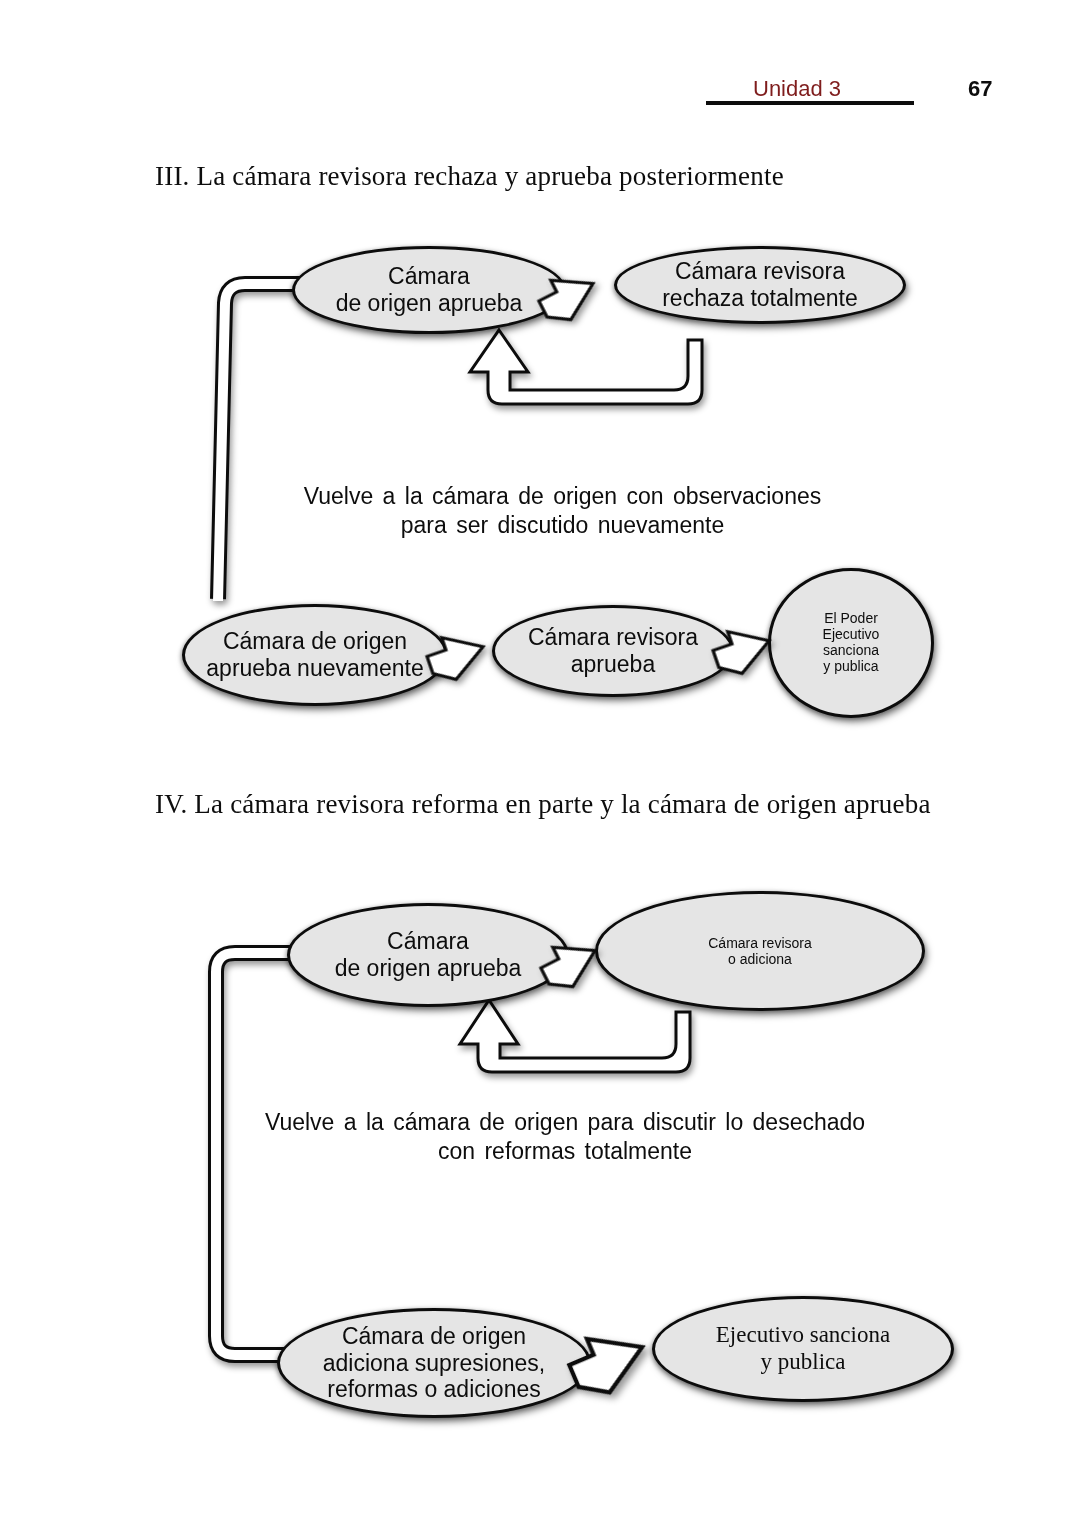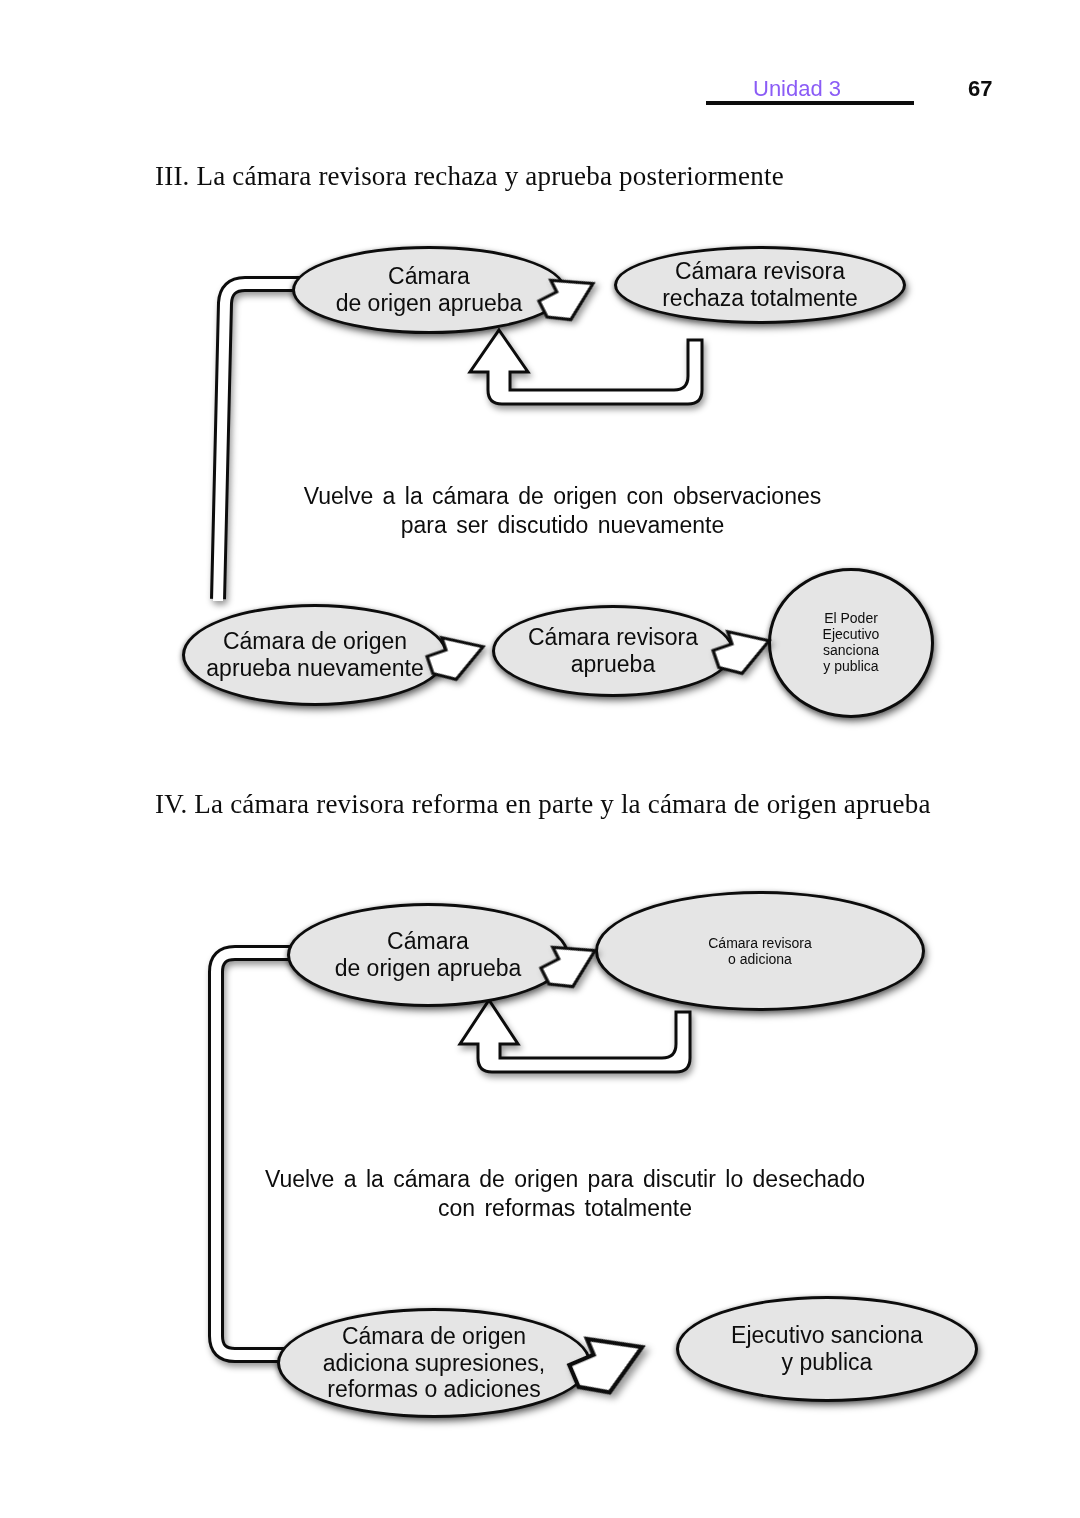--- a/index.html
+++ b/index.html
@@ -4,21 +4,21 @@
 <style>
   html,body { margin:0; padding:0; background:#e8e8e8; }
   .page {
     position:relative; width:1080px; height:1518px; margin:0 auto;
     background:#ffffff; overflow:hidden;
     font-family:"Liberation Sans", sans-serif; color:#0d0d0d;
   }
   .abs { position:absolute; }
 
   
-  .running-title { font-size:22px; color:#8b5cf6; }
+  .running-title { font-size:22px; color:#7f1d1d; }
   .header-rule { background:#0d0d0d; height:3.5px; }
   .page-number { font-size:22px; font-weight:bold; }
 
   
   .sec-title {
     font-family:"Liberation Serif", serif; font-weight:normal;
     font-size:27px; margin:0; white-space:nowrap; letter-spacing:0.2px;
   }
 
   
@@ -114,26 +114,26 @@
   </div>
   <div class="node small-text" style="left:595px; top:891px; width:324px; height:114px;">
     <div>Cámara revisora</div>
     <div>o adiciona</div>
   </div>
   <div class="node" style="left:277px; top:1308px; width:308px; height:104px;">
     <div>Cámara de origen</div>
     <div>adiciona supresiones,</div>
     <div>reformas o adiciones</div>
   </div>
-  <div class="node" style="left:676px; top:1296px; width:296px; height:100px;">
+  <div class="node" style="left:652px; top:1296px; width:296px; height:100px;font-family:Liberation Serif, serif;">
     <div>Ejecutivo sanciona</div>
     <div>y publica</div>
   </div>
 
-  <div class="note" style="left:220px; top:1165px; width:690px;">
+  <div class="note" style="left:220px; top:1108px; width:690px;">
     <div>Vuelve a la cámara de origen para discutir lo desechado</div>
     <div>con reformas totalmente</div>
   </div>
 
   <svg class="layer arrows" viewBox="0 0 1080 1518">
     <path class="block-arrow shadowed" transform="translate(543,309) rotate(-27)" d="M 0 -9 L 20 -9 L 20 -22 L 56 0 L 20 22 L 0 9 Z"></path>
     <path class="block-arrow shadowed" transform="translate(430,665) rotate(-19)" d="M 0 -9 L 20 -9 L 20 -22 L 56 0 L 20 22 L 0 9 Z"></path>
     <path class="block-arrow shadowed" transform="translate(716,659) rotate(-19)" d="M 0 -9 L 20 -9 L 20 -22 L 56 0 L 20 22 L 0 9 Z"></path>
     <path class="block-arrow shadowed" transform="translate(545,976) rotate(-27)" d="M 0 -9 L 20 -9 L 20 -22 L 56 0 L 20 22 L 0 9 Z"></path>
     <path class="block-arrow shadowed" transform="translate(574,1376) rotate(-23) scale(1.32)" stroke-width="2.5" d="M 0 -9 L 20 -9 L 20 -22 L 56 0 L 20 22 L 0 9 Z"></path>

